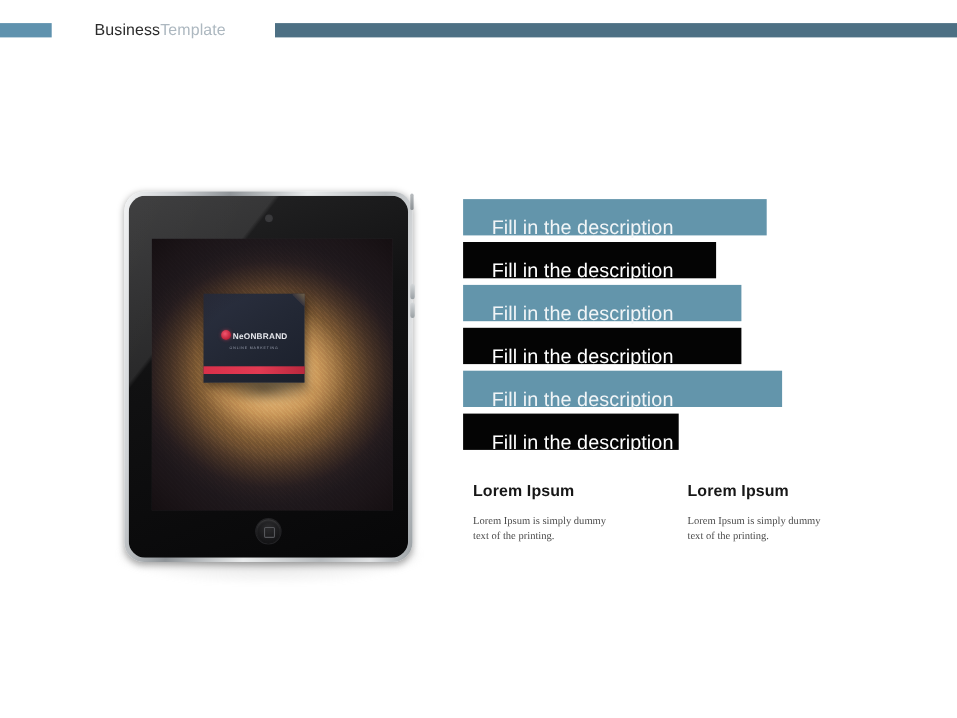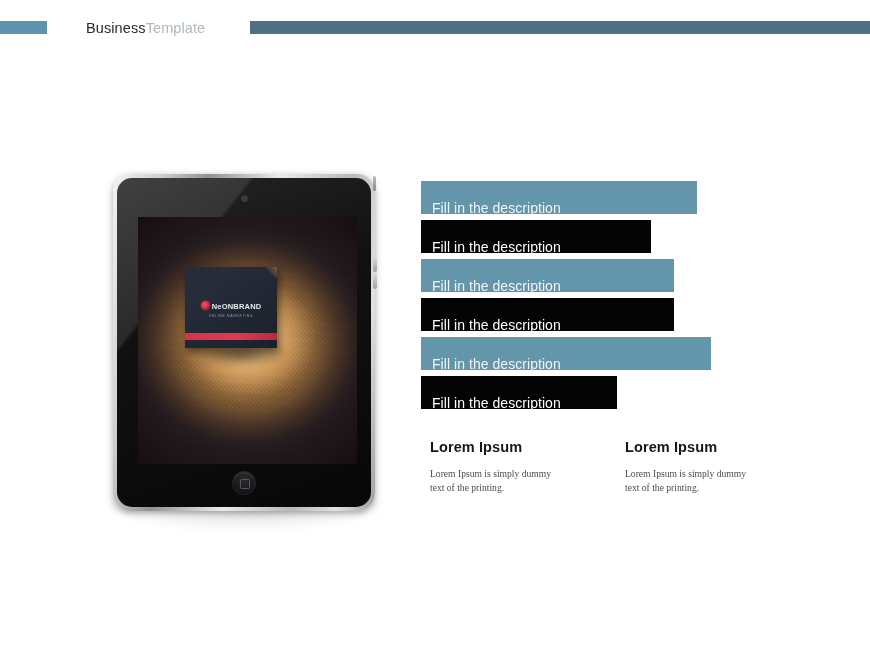--- a/index.html
+++ b/index.html
@@ -263,22 +263,22 @@
     position: relative;
     height: 33px;
     margin-bottom: 6px;
     display: flex;
     align-items: center;
   }
   .bar.blue  { background: #6395ab; }
   .bar.black { background: #040404; }
   .bar-label {
     color: #ffffff;
-    font-size: 14px;
-    padding-left: 11px;
+    font-size: 18px;
+    padding-left: 26px;
     letter-spacing: 0.05px;
     white-space: nowrap;
     margin-top: 20px;
   }
   .bar.blue .bar-label { color: #f1f5f7; }
 
   
   .lorem-cols {
     position: absolute;
     left: 430px;

